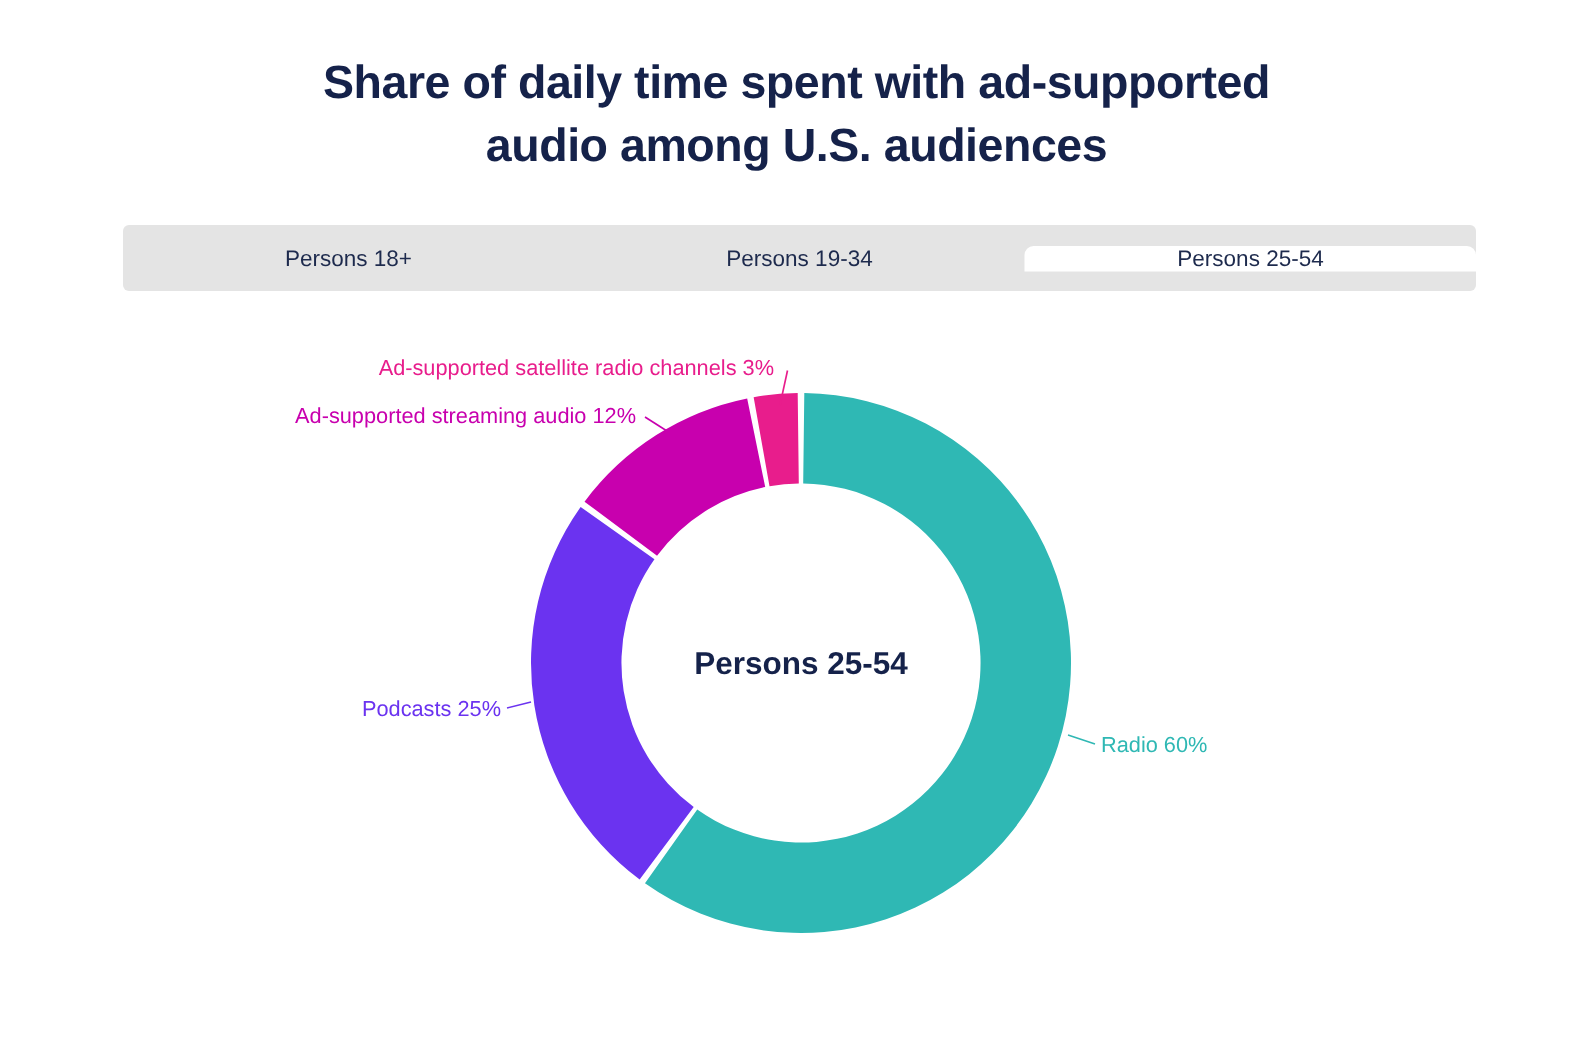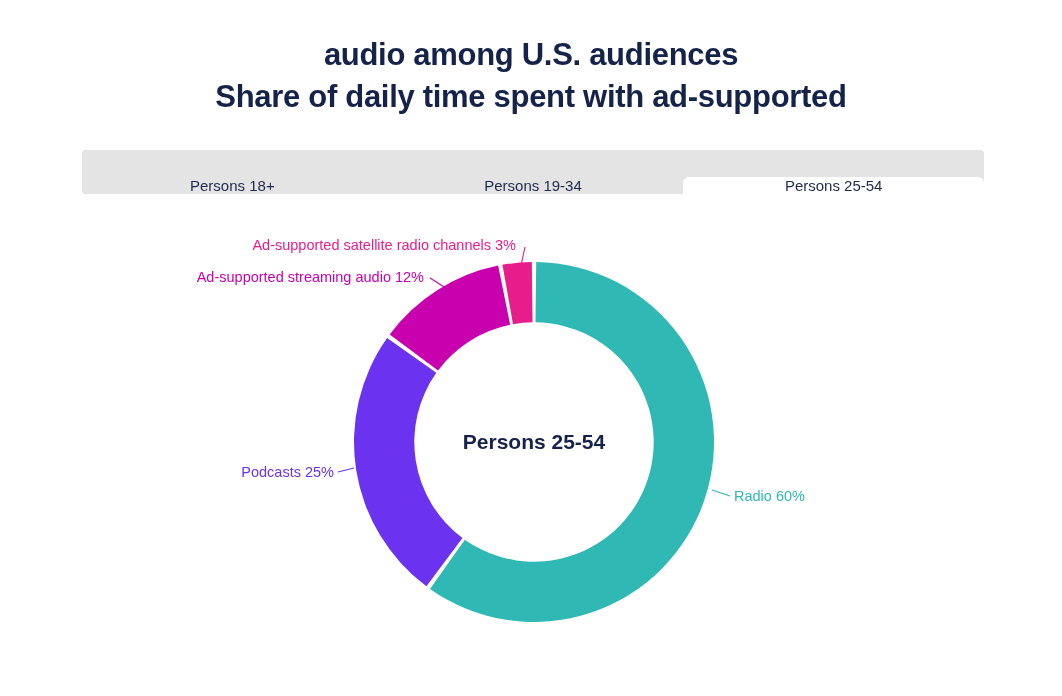--- a/index.html
+++ b/index.html
@@ -35,21 +35,21 @@
   
   #tab-bar {
     position: absolute;
     left: 82px;
     top: 150px;
     width: 902px;
     height: 44px;
     background: #e4e4e4;
     border-radius: 4px;
     display: flex;
-    align-items: flex-end;
+    align-items: center;
   }
   .tab {
     flex: 1 1 0;
     display: flex;
     align-items: center;
     justify-content: center;
     font-size: 15px;
     color: #1d2a4d;
     cursor: pointer;
     user-select: none;
@@ -88,22 +88,22 @@
   }
   .leader {
     fill: none;
     stroke-width: 1.1;
   }
 </style>
 </head>
 <body>
 
 <div id="chart-title">
+  <span class="line">Share of daily time spent with ad-supported</span>
   <span class="line">audio among U.S. audiences</span>
-  <span class="line">Share of daily time spent with ad-supported</span>
 </div>
 
 <div id="tab-bar">
   <button class="tab">Persons 18+</button>
   <button class="tab">Persons 19-34</button>
   <button class="tab active">Persons 25-54</button>
 </div>
 
 <div id="donut-wrap">
   <svg id="donut-svg" width="1062" height="496" viewBox="0 0 1062 496">

